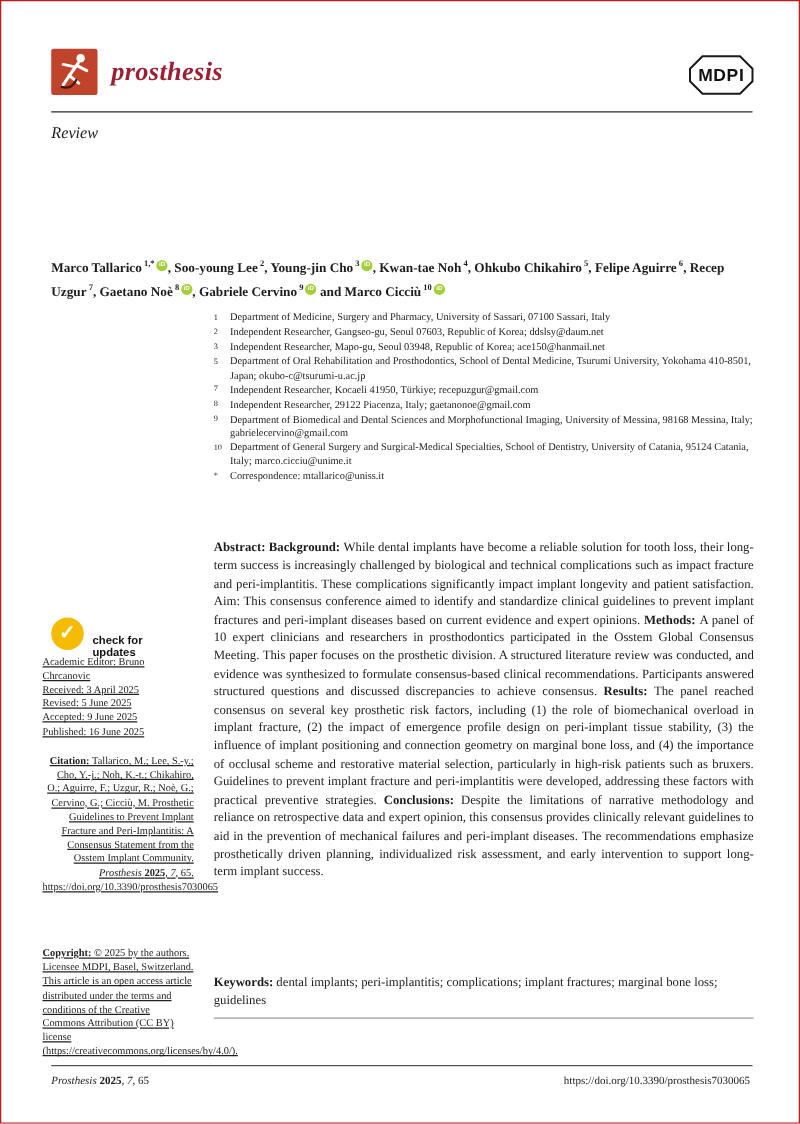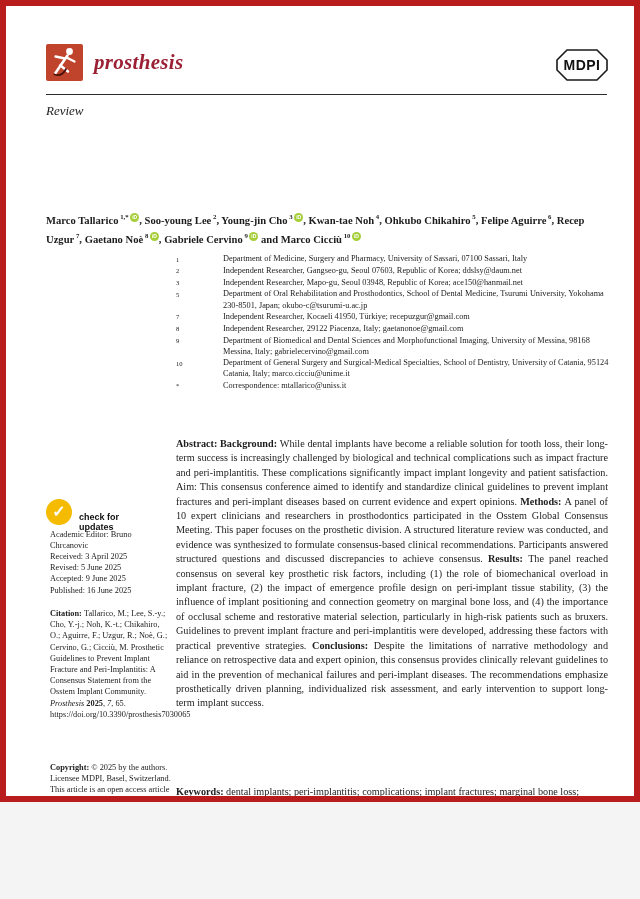--- a/index.html
+++ b/index.html
@@ -1,19 +1,19 @@
 <!DOCTYPE html>
 <html><head>
 <meta charset="utf-8">
 <style>
   * { margin:0; padding:0; box-sizing:border-box; }
   html,body { background:#f4f4f4; }
   .page {
-    position:relative; width:640px; height:802px; margin:0 auto;
-    background:#ffffff; border:6px solid #b91c1c; overflow:hidden;
+    position:relative; width:640px; height:899px; margin:0 auto;
+    background:#ffffff; border:1px solid #b91c1c; overflow:hidden;
     font-family:"Liberation Serif", serif; color:#1c1c1c;
   }
   
   .logo-box { position:absolute; left:40px; top:38px; width:37px; height:37px;
     background:#c0432b; border-radius:2px; }
   .journal-name { position:absolute; left:88px; top:44px; font-size:21px;
     font-style:italic; font-weight:bold; color:#9b2033; letter-spacing:0.3px; }
   .mdpi-logo { position:absolute; left:546px; top:40px; width:60px; height:38px; }
   .header-rule { position:absolute; left:40px; top:88px; width:561px; height:0;
     border-top:1.2px solid #2b2b2b; }
@@ -26,33 +26,33 @@
   .authors sup { font-size:6.8px; vertical-align:super; }
   .orcid { display:inline-block; width:9px; height:9px; border-radius:50%;
     background:#A6CE39; color:#fff; font-family:"Liberation Sans", sans-serif;
     font-size:5px; font-weight:bold; line-height:9px; text-align:center;
     vertical-align:super; margin-left:1.5px; }
   
   .affiliations { position:absolute; left:170px; top:247px; width:434px;
     font-size:8.3px; line-height:11.3px; }
   .aff-row { display:flex; }
   .aff-num { flex:none; width:13px; font-size:6.6px; padding-top:0.5px; }
-  .aff-text { flex:1;margin-left:34px; }
+  .aff-text { flex:1; }
   
   .badge { position:absolute; left:40px; top:486px; display:flex; align-items:center; gap:7px; }
   .badge-circle { width:26px; height:26px; border-radius:50%; background:#f5bb00;
     color:#fff; font-size:16px; font-weight:bold; text-align:center; line-height:25px;
     font-family:"Liberation Sans", sans-serif; }
   .badge-text { font-family:"Liberation Sans", sans-serif; font-size:9px;
     font-weight:bold; line-height:10px; color:#111;margin-top:20px; }
-  .side { position:absolute; left:44px; width:121px; font-size:8.3px;
-    line-height:11.2px; color:#222; }
+  .side { position:absolute; left:33px; width:121px; font-size:8.3px;
+    line-height:11.2px; color:#222;text-decoration:underline; }
   .side-editor { top:523px; }
   .side-dates { top:545px; }
-  .side-citation { top:602px; }
+  .side-citation { top:602px;text-align:right; }
   .side-copyright { top:756px; }
   
   .abstract { position:absolute; left:170px; top:431px; width:432px;
     font-size:10.2px; line-height:14.4px; text-align:justify; }
   .keywords { position:absolute; left:170px; top:779px; width:432px;
     font-size:10.2px; line-height:14.4px; }
   .kw-divider { position:absolute; left:170px; top:813px; width:432px; height:0;
     border-top:0.8px solid #9a9a9a; }
   
   .footer-rule { position:absolute; left:40px; top:851px; width:561px; height:0;
@@ -99,21 +99,21 @@
       <div class="aff-row">
         <span class="aff-num">2</span>
         <span class="aff-text">Independent Researcher, Gangseo-gu, Seoul 07603, Republic of Korea; ddslsy@daum.net</span>
       </div>
       <div class="aff-row">
         <span class="aff-num">3</span>
         <span class="aff-text">Independent Researcher, Mapo-gu, Seoul 03948, Republic of Korea; ace150@hanmail.net</span>
       </div>
       <div class="aff-row">
         <span class="aff-num">5</span>
-        <span class="aff-text">Department of Oral Rehabilitation and Prosthodontics, School of Dental Medicine, Tsurumi University, Yokohama 230-8501, Japan; okubo-c@tsurumi-u.ac.jp</span>
+        <span class="aff-text">Department of Oral Rehabilitation and Prosthodontics, School of Dental Medicine, Tsurumi University, Yokohama 410-8501, Japan; okubo-c@tsurumi-u.ac.jp</span>
       </div>
       <div class="aff-row">
         <span class="aff-num">7</span>
         <span class="aff-text">Independent Researcher, Kocaeli 41950, Türkiye; recepuzgur@gmail.com</span>
       </div>
       <div class="aff-row">
         <span class="aff-num">8</span>
         <span class="aff-text">Independent Researcher, 29122 Piacenza, Italy; gaetanonoe@gmail.com</span>
       </div>
       <div class="aff-row">

